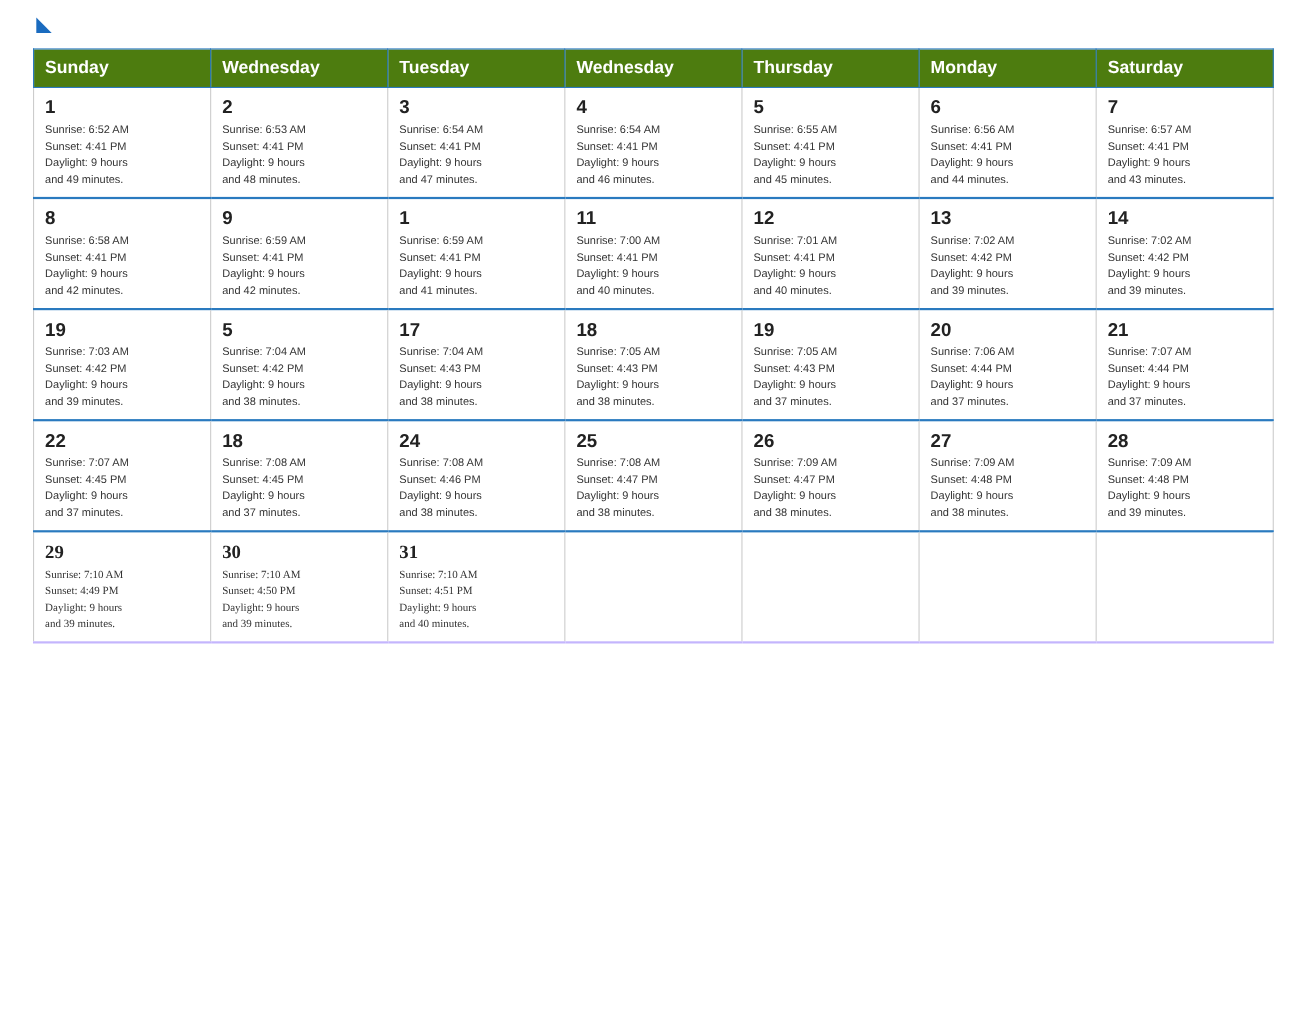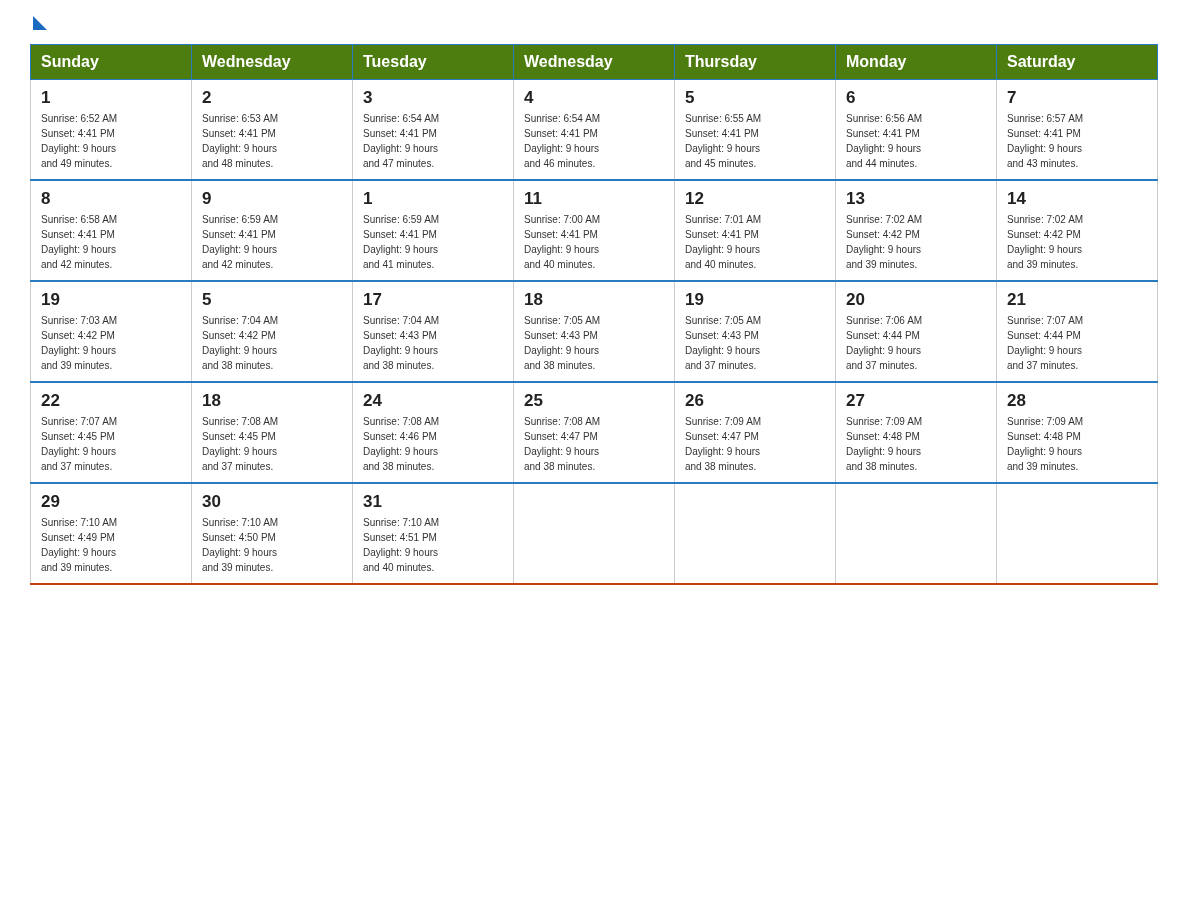--- a/index.html
+++ b/index.html
@@ -90,21 +90,22 @@
     }
     .day-info {
       font-size: 10px;
       color: #333;
       line-height: 1.5;
     }
     .calendar tr td {
       border-bottom: 2px solid #2a7abf;
     }
     .calendar tr:last-child td {
-      border-bottom: 2px solid #c2410c;
+      border-bottom: 2px solid #c4b5fd;
+      font-family: Liberation Serif, serif;
     }
     .empty-cell {
       background: #fff;
     }
   </style>
 </head>
 <body>
 
 <div class="header">
   <div class="logo">

